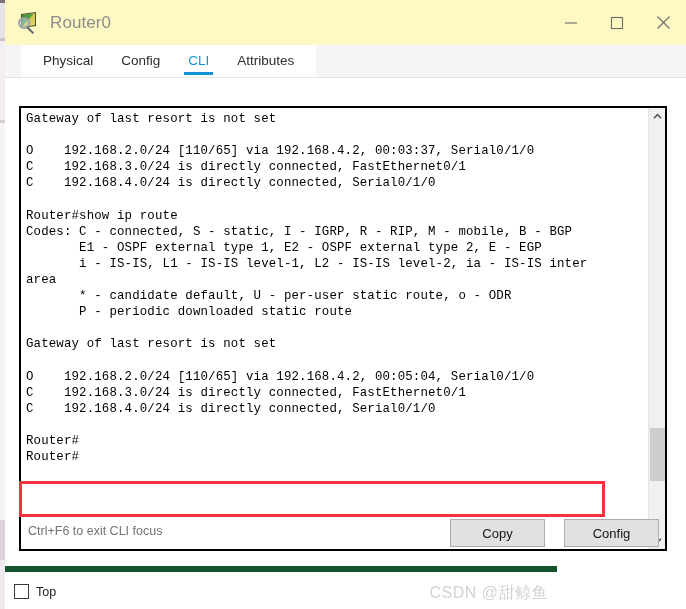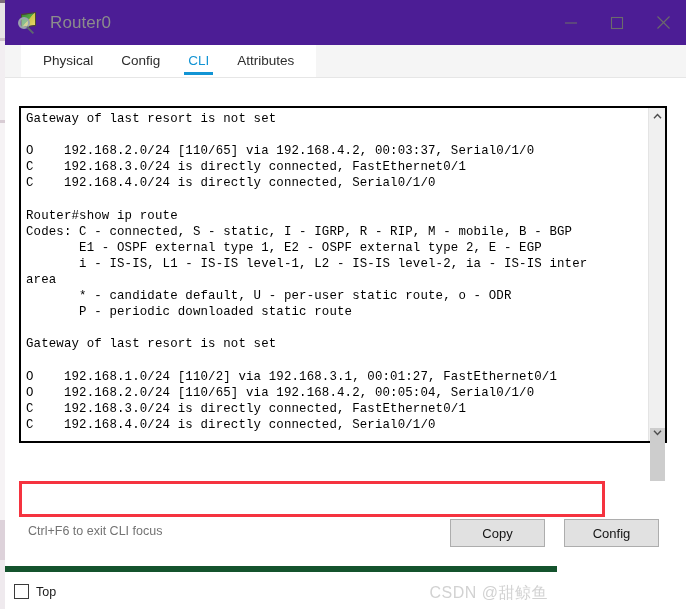--- a/index.html
+++ b/index.html
@@ -39,21 +39,21 @@
     width: 681px;
     height: 566px;
     background: #ffffff;
     box-sizing: border-box;
   }
 
   
   .titlebar {
     position: relative;
     height: 45px;
-    background: #4c1d95;
+    background: #fef9c3;
     display: flex;
     align-items: center;
   }
   .app-icon {
     width: 22px; height: 22px;
     margin-left: 13px;
     position: relative;
     flex: none;
   }
   .app-icon .cube {
@@ -150,21 +150,21 @@
     color: #161616;
     padding: 6px 0 5px 0;
   }
 
   
   .terminal-wrap {
     position: absolute;
     left: 14px;
     top: 28px;
     width: 648px;
-    height: 337px;
+    height: 445px;
     border: 2px solid #000000;
     box-sizing: border-box;
     background: #ffffff;
     display: flex;
   }
   .terminal {
     flex: 1 1 auto;
     position: relative;
     overflow: hidden;
     padding: 3px 0 0 5px;
@@ -344,21 +344,20 @@
           <div class="term-line">Router#show ip route</div>
           <div class="term-line">Codes: C - connected, S - static, I - IGRP, R - RIP, M - mobile, B - BGP</div>
           <div class="term-line">       E1 - OSPF external type 1, E2 - OSPF external type 2, E - EGP</div>
           <div class="term-line">       i - IS-IS, L1 - IS-IS level-1, L2 - IS-IS level-2, ia - IS-IS inter</div>
           <div class="term-line">area</div>
           <div class="term-line">       * - candidate default, U - per-user static route, o - ODR</div>
           <div class="term-line">       P - periodic downloaded static route</div>
           <div class="term-line blank">&nbsp;</div>
           <div class="term-line">Gateway of last resort is not set</div>
           <div class="term-line blank">&nbsp;</div>
-          <div class="term-line">O    192.168.1.0/24 [110/2] via 192.168.3.1, 00:01:27, FastEthernet0/1</div>
           <div class="term-line">O    192.168.2.0/24 [110/65] via 192.168.4.2, 00:05:04, Serial0/1/0</div>
           <div class="term-line">C    192.168.3.0/24 is directly connected, FastEthernet0/1</div>
           <div class="term-line">C    192.168.4.0/24 is directly connected, Serial0/1/0</div>
           <div class="term-line blank">&nbsp;</div>
           <div class="term-line">Router#</div>
           <div class="term-line">Router#</div>
         </div>
 
       <div class="scrollbar">
         <div class="sb-arrow up">

